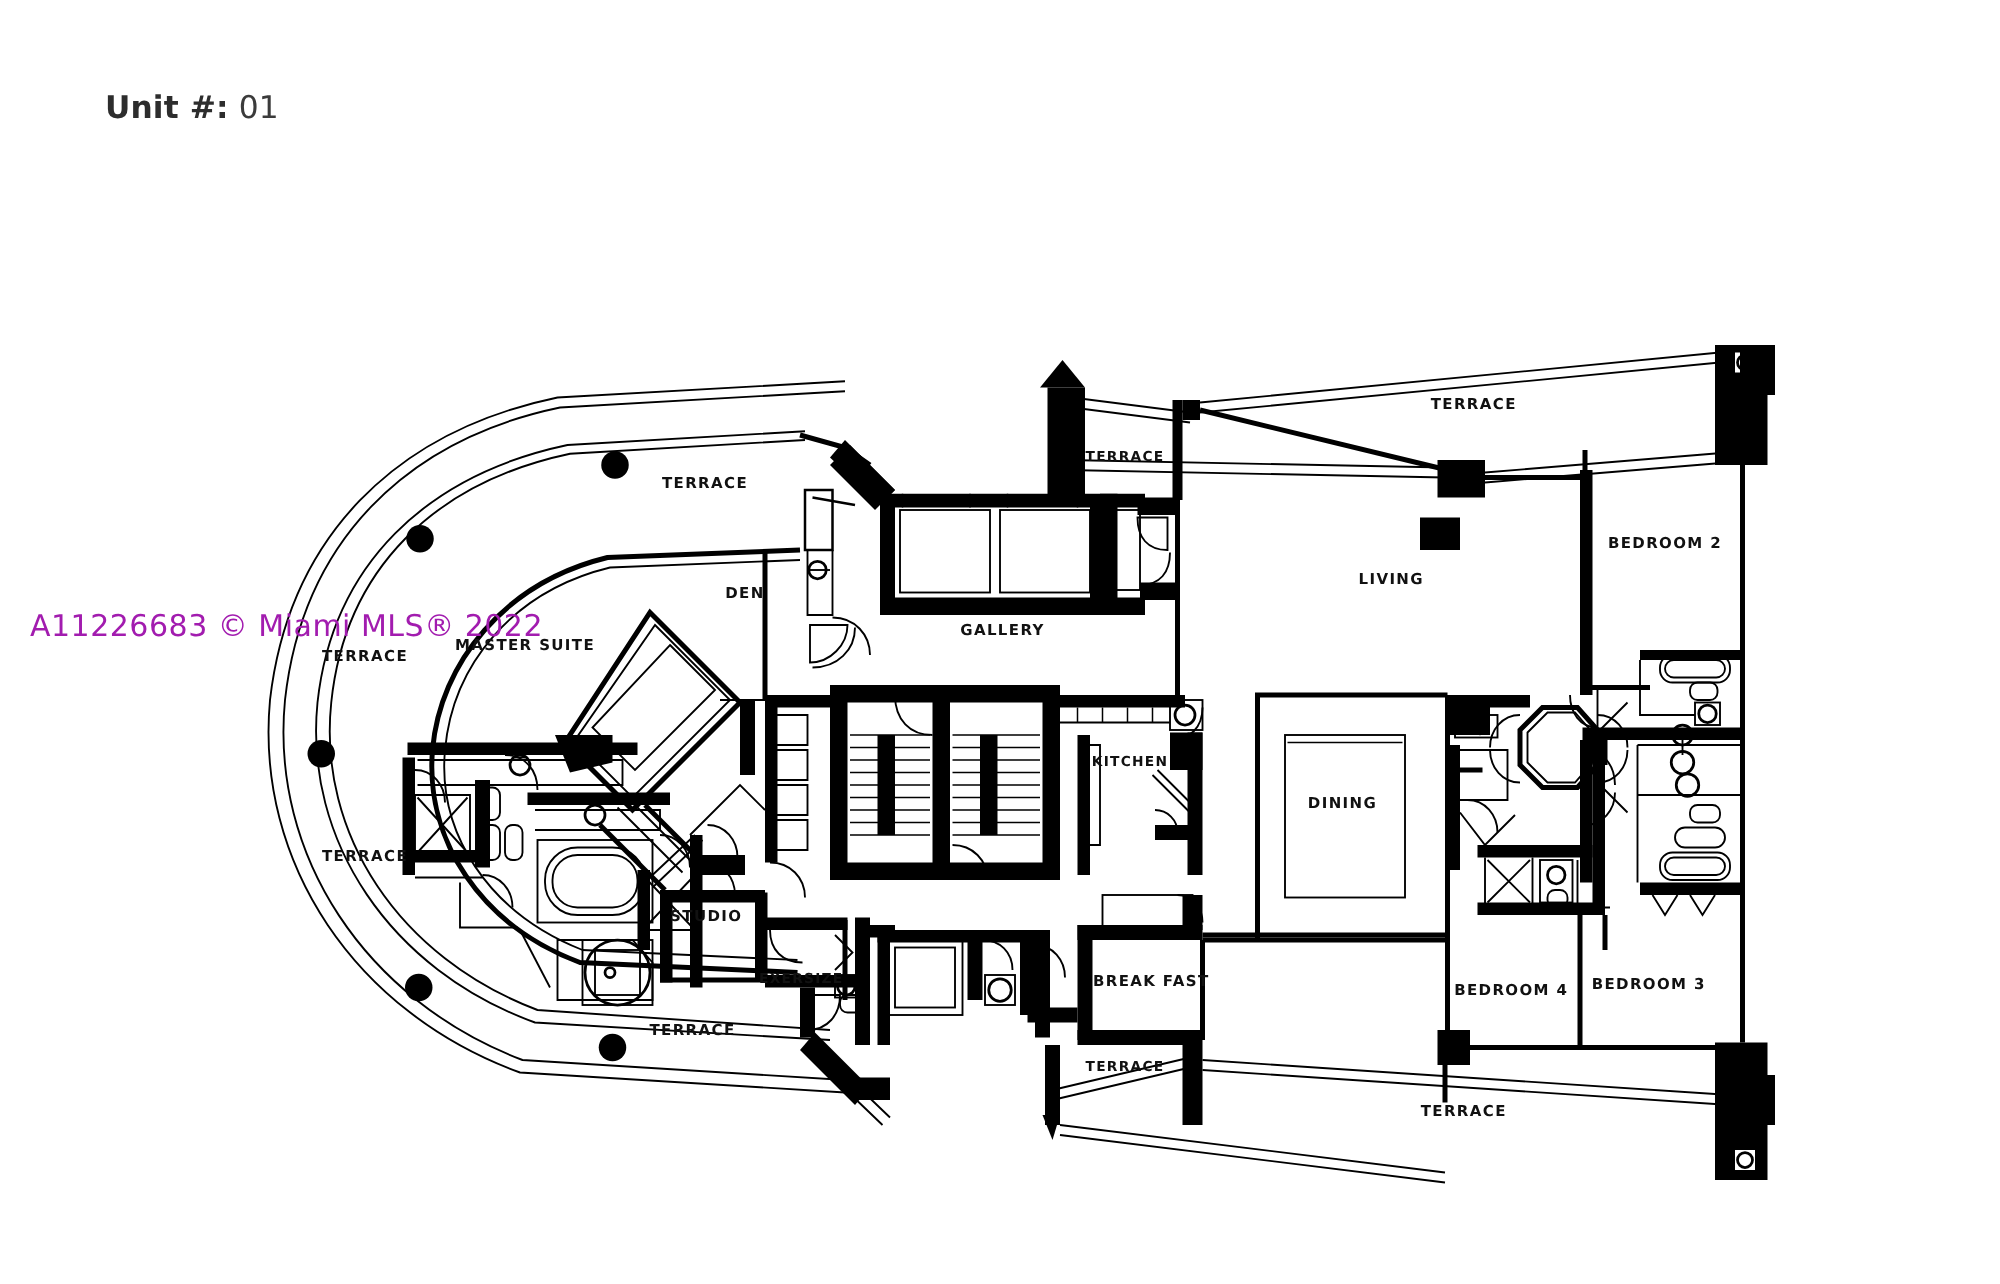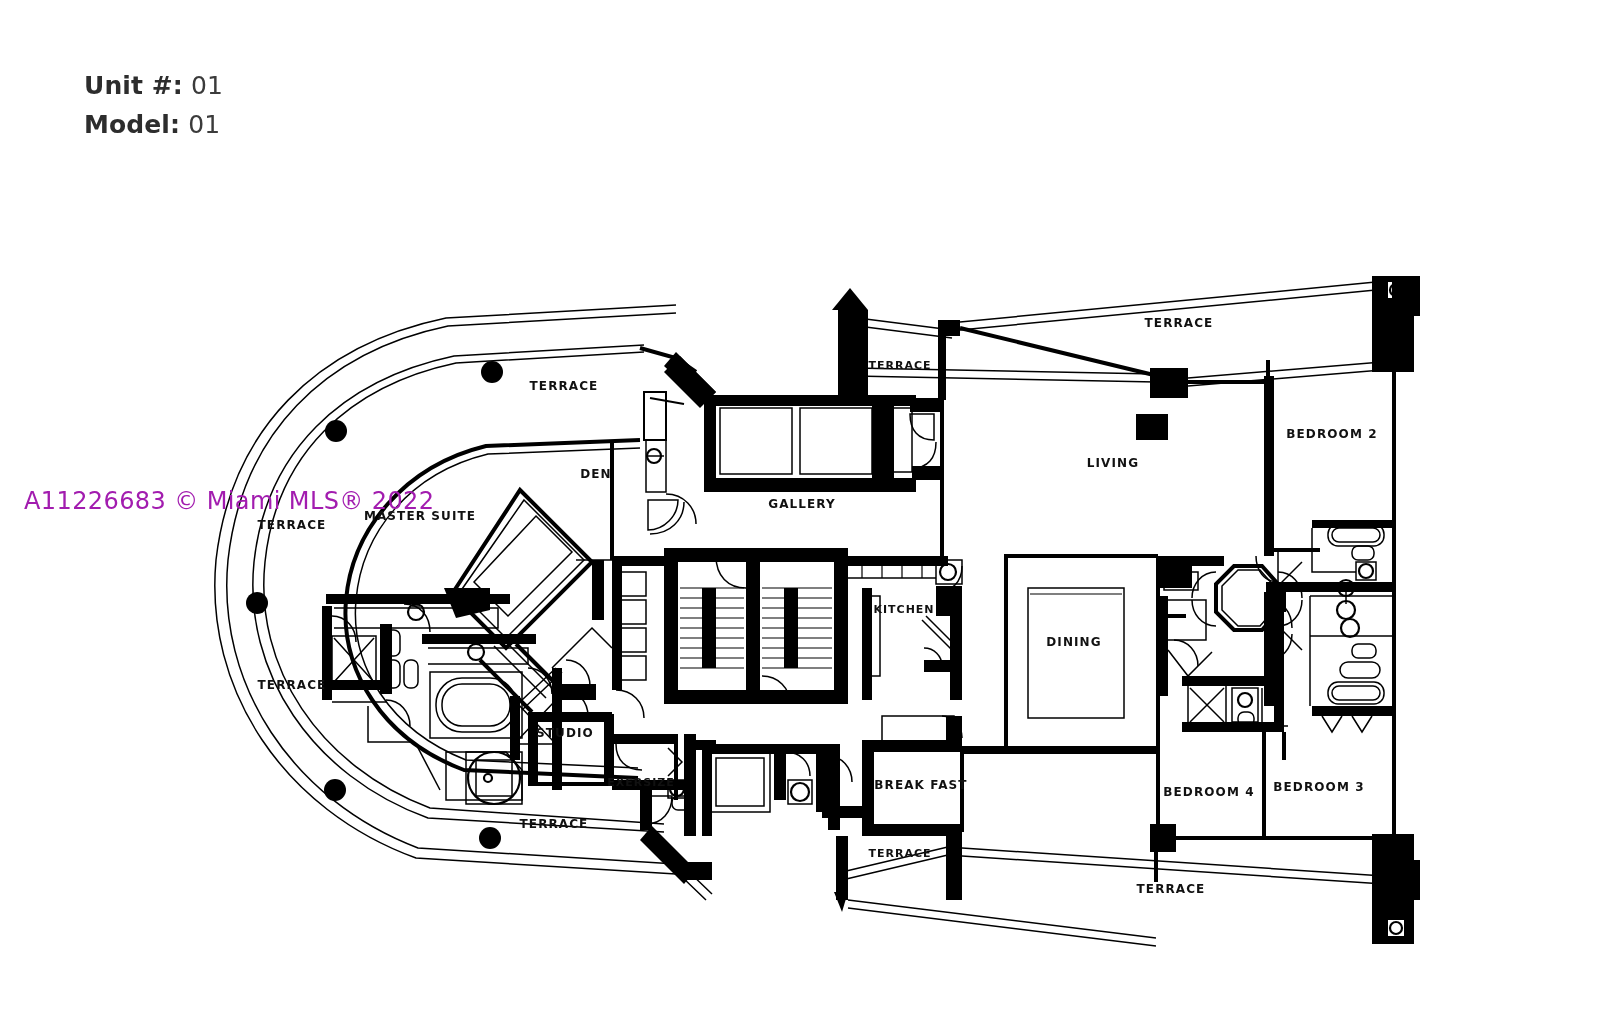--- a/index.html
+++ b/index.html
@@ -87,24 +87,20 @@
   .rmlabel.sm { font-size: 11px; letter-spacing: 1px; }
 </style>
 </head>
 <body>
 
 <div id="page">
 
   <div id="spec-block">
     <div class="spec-line">
       <span class="spec-label">Unit #:</span>
-      <span class="spec-value">01</span>
-    </div>
-    <div class="spec-line">
-      <span class="spec-label">Model:</span>
       <span class="spec-value">01</span>
     </div>
   </div>
 
   <div id="watermark">A11226683 © Miami MLS® 2022</div>
 
   <div id="floorplan-wrap">
   <svg width="1600" height="1027" viewBox="0 0 1600 1027" xmlns="http://www.w3.org/2000/svg">
 
     <g>

